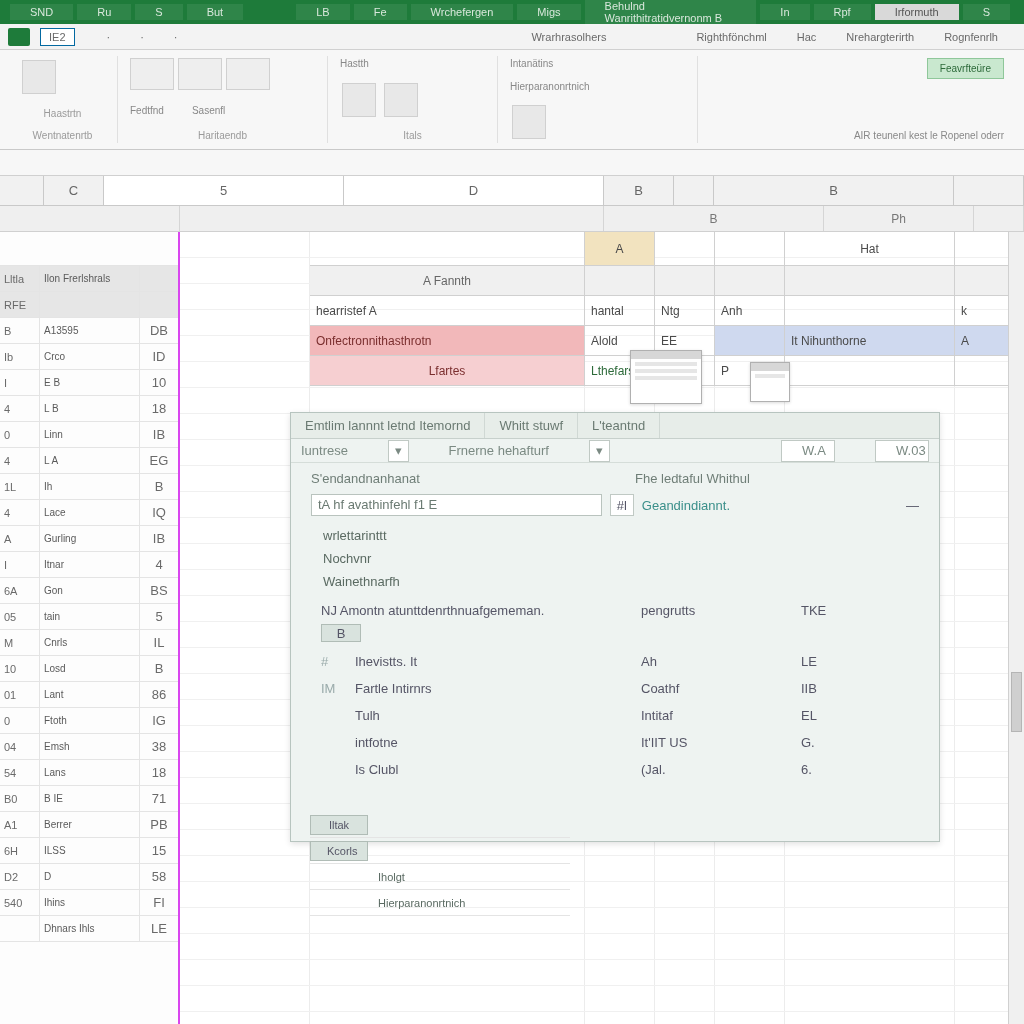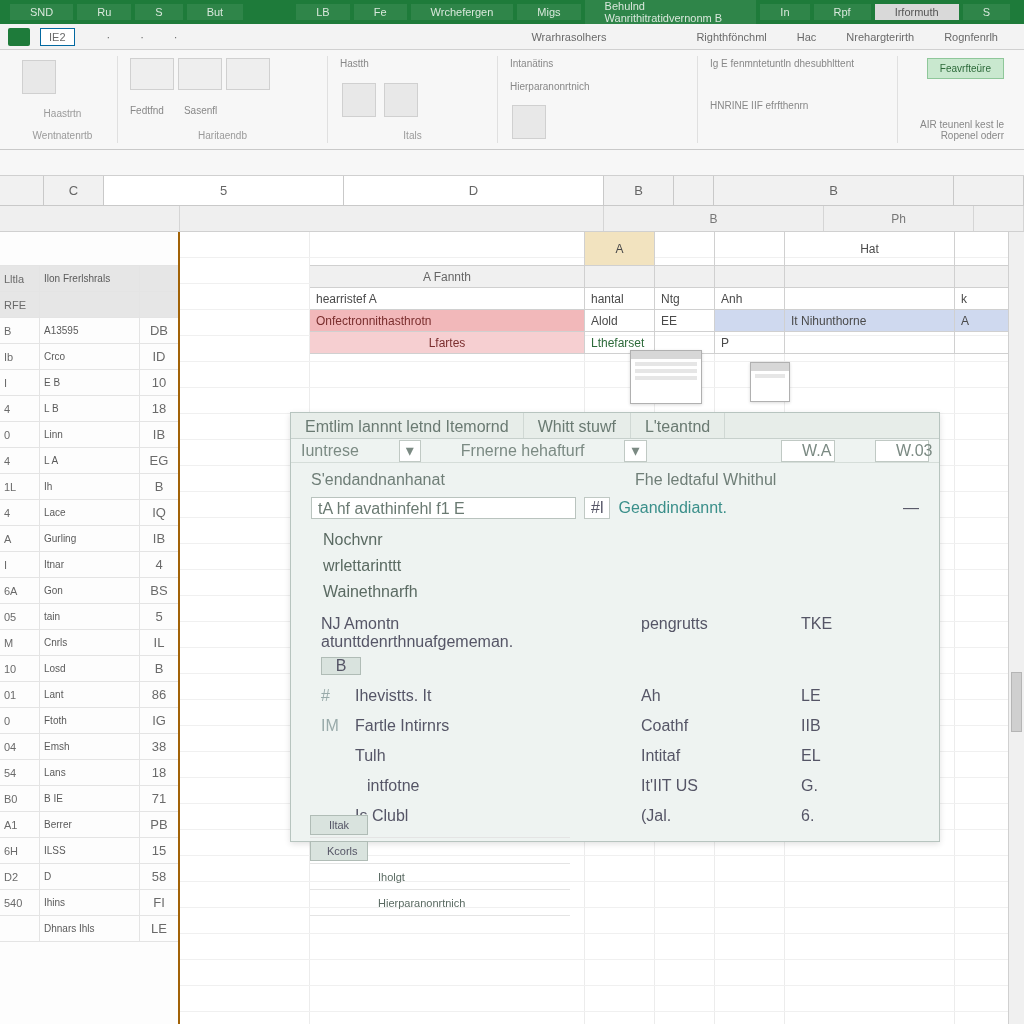--- a/index.html
+++ b/index.html
@@ -34,52 +34,52 @@
 .colhdrs .ch.white { background: #fff; }
 
 
 .rowhdr2 { height: 26px; display: flex; background: #efefef; border-bottom: 1px solid #d0d0d0; }
 .rowhdr2 .cell { border-right: 1px solid #d5d5d5; display: flex; align-items: center; justify-content: center; font-size: 12px; color: #777; }
 
 
 .gridarea { position: relative; display: flex; height: calc(1024px - 24px - 26px - 100px - 26px - 30px - 26px); background: #fff; }
 
 
-.leftcols { width: 180px; border-right: 2px solid #a16207; background: #fdfdfd; }
+.leftcols { width: 180px; border-right: 2px solid #d946ef; background: #fdfdfd; }
 .leftcols .lrow { height: 26px; display: flex; border-bottom: 1px solid #e4e4e4; }
 .leftcols .lrow .ca { width: 40px; border-right: 1px solid #e4e4e4; display: flex; align-items: center; padding-left: 4px; font-size: 11px; color: #6a6a6a; }
 .leftcols .lrow .cb { flex: 1; border-right: 1px solid #e4e4e4; display: flex; align-items: center; padding-left: 4px; font-size: 10px; color: #5a5a5a; }
 .leftcols .lrow .cc { width: 38px; display: flex; align-items: center; justify-content: center; font-size: 13px; color: #6a6a6a; }
 .leftcols .lrow.hdr { background: #e6e6e6; font-weight: 500; }
 
 
 .rightgrid { flex: 1; position: relative; background: #fff; }
 .rightgrid .bgcols { position: absolute; inset: 0; display: flex; }
 .rightgrid .bgcols div { border-right: 1px solid #ececec; }
 .rightgrid .bgrows { position: absolute; inset: 0; }
 .rightgrid .bgrows div { height: 26px; border-bottom: 1px solid #f0f0f0; }
 
 
 .subtable { position: absolute; left: 130px; top: 0; width: 700px; }
-.subtable .srow { height: 22px; display: flex; border-bottom: 1px solid #d0d0d0; }
+.subtable .srow { height: 30px; display: flex; border-bottom: 1px solid #d0d0d0; }
 .subtable .srow .sc { border-right: 1px solid #d0d0d0; display: flex; align-items: center; padding: 0 6px; font-size: 12px; }
 .subtable .srow.h { background: #f0f0f0; color: #666; }
 .subtable .hl-yellow { background: #f2e3bf; }
 .subtable .hl-red1 { background: #f2b8ba; color: #7a2e2e; }
 .subtable .hl-red2 { background: #f6cfd1; color: #7a2e2e; }
 .subtable .hl-blue { background: #cfd9ef; }
 .subtable .hl-green { color: #2d6a3a; }
 
 
 .preview { position: absolute; width: 72px; height: 54px; background: #fff; border: 1px solid #b0b0b0; box-shadow: 0 1px 3px rgba(0,0,0,0.15); }
 .preview .bar { height: 8px; background: #d7d7d7; }
 .preview .line { height: 4px; margin: 3px 4px; background: #e6e6e6; }
 
 
-.dialog { position: absolute; left: 290px; top: 430px; width: 650px; height: 430px; background: #eef3f1; border: 1px solid #b7c4bf; box-shadow: 0 2px 6px rgba(0,0,0,0.12); font-size: 16px; color: #556; }
+.dialog { position: absolute; left: 290px; top: 430px; width: 650px; height: 430px; background: #eef3f1; border: 1px solid #b7c4bf; box-shadow: 0 2px 6px rgba(0,0,0,0.12); font-size: 13px; color: #556; }
 .dialog .dtabs { height: 26px; display: flex; border-bottom: 1px solid #c7d0cc; background: #e7ede9; }
 .dialog .dtabs .dtab { padding: 5px 14px; border-right: 1px solid #d0d8d4; color: #6a7a72; }
 .dialog .drow2 { height: 24px; display: flex; align-items: center; padding: 0 10px; gap: 40px; color: #7b8a83; border-bottom: 1px solid #d5ddd9; }
 .dialog .ctrl { height: 22px; background: #fff; border: 1px solid #c0c9c4; padding: 2px 6px; display: inline-flex; align-items: center; }
 .dialog .numbox { width: 54px; text-align: right; padding-left: 20px; }
 .dialog .section-title { padding: 8px 20px 4px; color: #6f7e77; }
 .dialog .inputrow { display: flex; align-items: center; padding: 4px 20px; gap: 8px; }
 .dialog .inputrow .field { flex: 1; height: 22px; background: #fff; border: 1px solid #b9c3be; padding: 2px 6px; color: #6a7a72; }
 .dialog .inputrow .link { color: #3a8f8a; }
 .dialog .list { padding: 4px 30px; }
@@ -144,45 +144,40 @@
       </div>
     <div class="label">Haastrtn</div>
     <div class="label">Wentnatenrtb</div>
   </div>
   <div class="group" style="width:210px">
     <div class="row">
       <span class="thumb"></span>
       <span class="thumb"></span>
       <span class="thumb"></span>
     </div>
-    <div class="row" style="gap:20px">
+    <div class="row" style="gap:28px">
       <span>Fedtfnd</span>
       <span>Sasenfl</span>
     </div>
     <div class="label">Haritaendb</div>
   </div>
   <div class="group" style="width:170px">
     <div>Hastth</div>
     <div class="row">
         <span class="big"></span>
         <span class="big"></span>
       </div>
     <div class="label">Itals</div>
   </div>
   <div class="group" style="width:200px">
     <div>Intanätins</div>
     <div>Hierparanonrtnich</div>
     <div class="row">
         <span class="big"></span>
       </div>
-  </div>
-  <div class="group" style="width:200px">
-    <div>Ig E fenmntetuntln dhesubhlttent</div>
-    <div>HNRINE IIF efrfthenrn</div>
-    <div></div>
   </div>
   <div class="group" style="flex:1;border-right:none">
     <div class="row" style="justify-content:flex-end">
         <span class="btn-green">Feavrfteüre</span>
       </div>
     <div style="text-align:right">AIR teunenl  kest  le  Ropenel  oderr</div>
   </div>
 </div>
 
 <div class="subribbon"></div>
@@ -463,22 +458,22 @@
         <div class="section-title" style="flex:1">Fhe ledtaful Whithul</div>
       </div>
       <div class="inputrow">
         <span class="field">tA hf avathinfehl f1 E</span>
         <span class="ctrl">#l</span>
         <span class="link">Geandindiannt.</span>
         <span style="width:160px"></span>
         <span>—</span>
       </div>
       <div class="list">
+        <div class="li">wrlettarinttt</div>
         <div class="li">Nochvnr</div>
-        <div class="li">wrlettarinttt</div>
         <div class="li">Wainethnarfh</div>
       </div>
       <div class="cols3">
         <div class="col" style="width:260px">
           <div>NJ  Amontn atunttdenrthnuafgememan.</div>
           <div class="mini">B</div>
         </div>
         <div class="col" style="width:100px">
           <div>pengrutts</div>
         </div>
@@ -517,21 +512,21 @@
               <span>Tulh</span>
             </div>
             <div class="col" style="width:100px">
               <span>Intitaf</span>
             </div>
             <div class="col">
               <span>EL</span>
             </div>
           </div>
           <div class="cols3">
-            <div class="col" style="width:260px;flex-direction:row;gap:26px">
+            <div class="col" style="width:260px;flex-direction:row;gap:14px">
               <span style="width:20px;color:#9aa"></span>
               <span>intfotne</span>
             </div>
             <div class="col" style="width:100px">
               <span>It'IIT US</span>
             </div>
             <div class="col">
               <span>G.</span>
             </div>
           </div>

